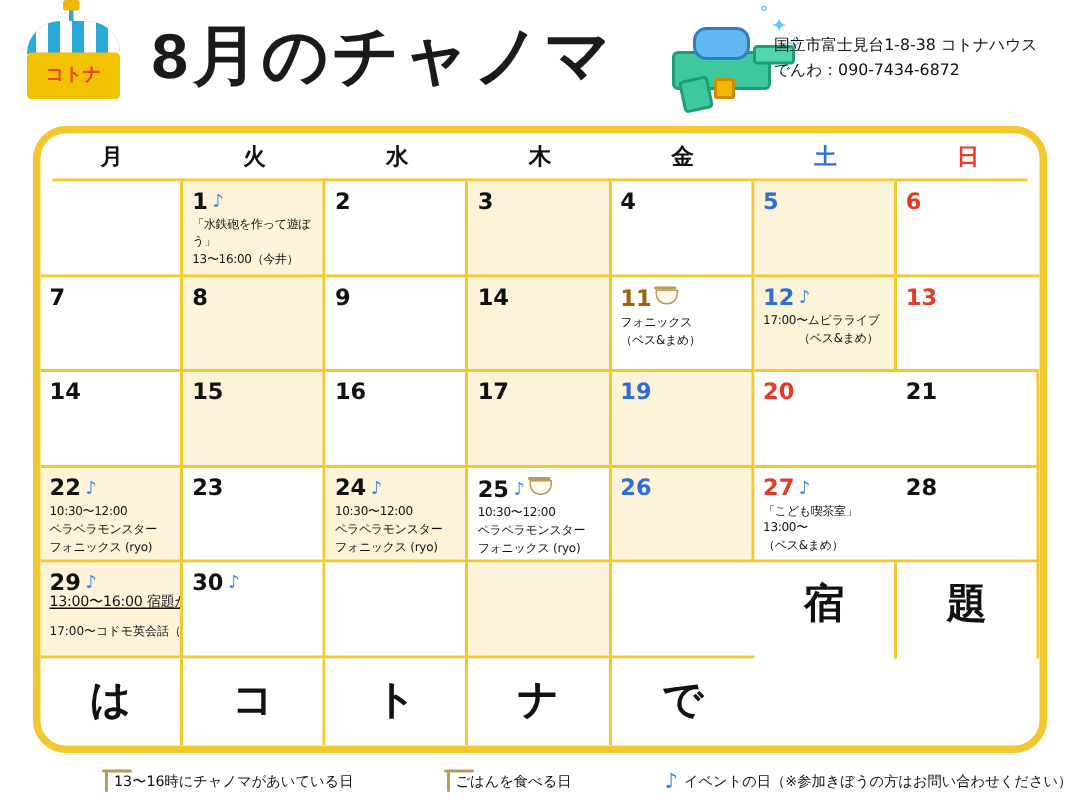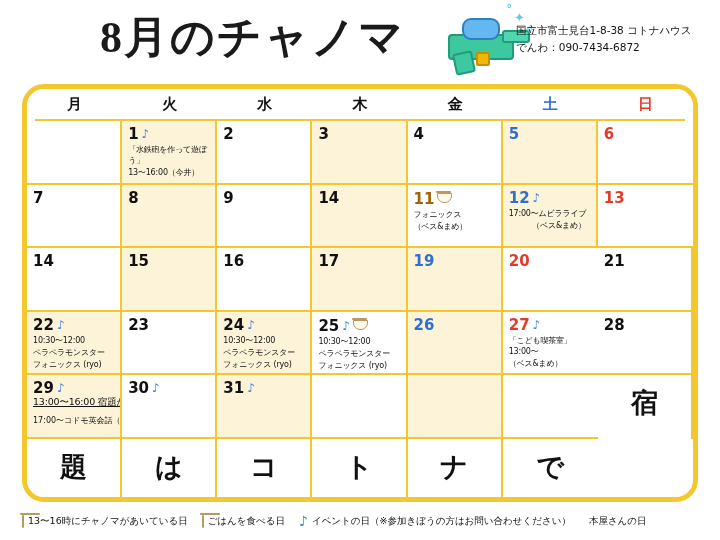--- a/index.html
+++ b/index.html
@@ -78,21 +78,21 @@
     width: 8px; height: 22px;
     background: #ffffff;
   }
 
   .title {
     position: absolute;
     left: 100px; top: 8px;
     font-size: 44px;
     font-weight: bold;
     color: #1a1a1a;
-    font-family: Liberation Serif, serif;
+    font-family: Liberation Mono, monospace;
     letter-spacing: 2px;
   }
 
   .waterglass {
     position: absolute;
     left: 440px; top: 8px;
     width: 90px; height: 62px;
   }
   .wg-body {
     position: absolute;
@@ -282,20 +282,21 @@
     display: flex;
     align-items: center;
     font-size: 9.5px;
     color: #111111;
   }
   .legend-item {
     display: flex;
     align-items: center;
     margin-right: 14px;
     white-space: nowrap;
+    margin-left: 48px;
   }
   .lg-icon { margin-right: 4px; display: inline-block; }
   .lg-bowl {
     width: 17px; height: 11px;
     background: #fdf8ee;
     border: 1.6px solid #b99a5c;
     border-radius: 0 0 9px 9px;
     position: relative;
   }
   .lg-bowl:before {
@@ -320,20 +321,32 @@
     left: 6.5px; top: 0;
     width: 2px; height: 12px;
     background: #ffffff;
   }
 </style>
 </head>
 <body>
 
 <div class="header">
 
+  <div class="logo">
+    <div class="tent-roof"></div>
+    <div class="tent-stripes">
+      <i style="left:6px"></i>
+        <i style="left:22px"></i>
+        <i style="left:38px"></i>
+        <i style="left:54px"></i>
+    </div>
+    <div class="tent-body">
+      <div class="tent-body-text">コトナ</div>
+    </div>
+  </div>
 
   <div class="title">8月のチャノマ</div>
 
   <div class="waterglass">
     <div class="wg-body"></div>
     <div class="wg-nozzle"></div>
     <div class="wg-tank"></div>
     <div class="wg-grip"></div>
     <div class="wg-trigger"></div>
     <span class="splash" style="left:74px; top:2px;">✦</span>
@@ -384,21 +397,20 @@
       <div class="cell"><span class="daynum">21</span></div>
       <div class="cell beige"><span class="daynum">22</span><span class="mark note-icon">♪</span><div class="evt">10:30〜12:00</div><div class="evt">ペラペラモンスター</div><div class="evt">フォニックス (ryo)</div></div>
       <div class="cell"><span class="daynum">23</span></div>
       <div class="cell beige"><span class="daynum">24</span><span class="mark note-icon">♪</span><div class="evt">10:30〜12:00</div><div class="evt">ペラペラモンスター</div><div class="evt">フォニックス (ryo)</div></div>
       <div class="cell"><span class="daynum">25</span><span class="mark note-icon">♪</span><span class="mark"><span class="bowl"></span></span><div class="evt">10:30〜12:00</div><div class="evt">ペラペラモンスター</div><div class="evt">フォニックス (ryo)</div><div class="evt">となりでごはん（ベス&amp;まめ）</div></div>
       <div class="cell beige"><span class="daynum sat">26</span></div>
       <div class="cell last-col"><span class="daynum sun">27</span><span class="mark note-icon">♪</span><div class="evt">「こども喫茶室」13:00〜</div><div class="evt">（ベス&amp;まめ）</div></div>
       <div class="cell"><span class="daynum">28</span></div>
       <div class="cell beige"><span class="daynum">29</span><span class="mark note-icon">♪</span><div class="wide-evt evt u" style="top: 20px;">13:00〜16:00  宿題かけこみテラコヤ（チャノマのみんな）</div><div class="wide-evt" style="top: 40px; font-size: 8px;">17:00〜コドモ英会話（えっこ）</div></div>
       <div class="cell"><span class="daynum">30</span><span class="mark note-icon">♪</span></div>
-      <div class="cell beige"><span class="daynum">31</span><span class="mark note-icon">♪</span></div>
       <div class="cell"></div>
       <div class="cell beige"></div>
       <div class="cell last-col"></div>
       <div class="cell bigword bottom-row">宿</div>
       <div class="cell bigword bottom-row">題</div>
       <div class="cell bigword bottom-row">は</div>
       <div class="cell bigword bottom-row">コ</div>
       <div class="cell bigword bottom-row">ト</div>
       <div class="cell bigword bottom-row">ナ</div>
       <div class="cell bigword bottom-row last-col">で</div>

